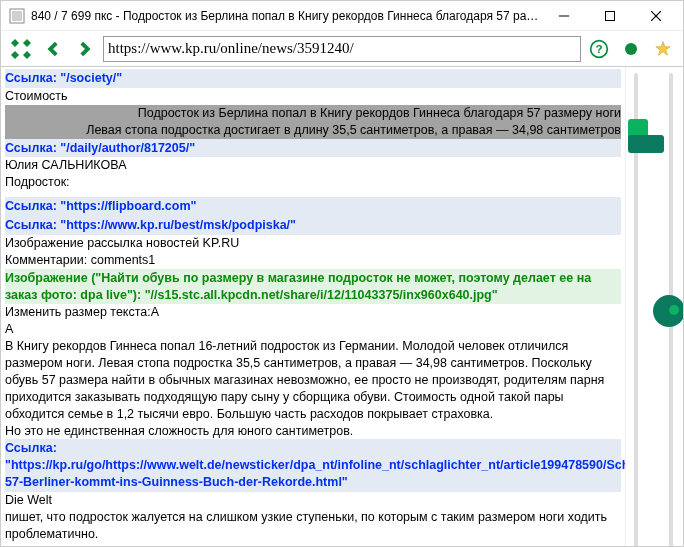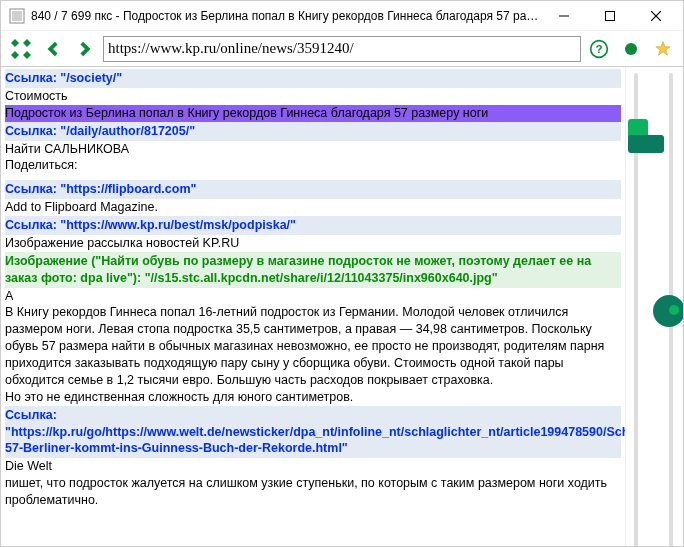--- a/index.html
+++ b/index.html
@@ -16,21 +16,21 @@
 .body-area { flex: 1; display: flex; overflow: hidden; }
 .content { flex: 1; overflow-y: auto; padding: 2px 4px; font-size: 12.5px; line-height: 1.35; color: #000; }
 .right-rail { width: 58px; position: relative; background: #fff; border-left: 1px solid #eee; }
 .vtrack1 { position: absolute; left: 8px; top: 6px; width: 4px; height: 490px; background: #ddd; border-radius: 2px; }
 .vthumb1 { position: absolute; left: 2px; width: 20px; height: 24px; background: #0bb35f; border-radius: 3px; top: 52px; }
 .vthumb1b { position: absolute; left: 2px; width: 36px; height: 18px; background: #0b7a5f; border-radius: 3px; top: 68px; }
 .vtrack2 { position: absolute; right: 10px; top: 6px; width: 4px; height: 490px; background: #ddd; border-radius: 2px; }
 .vcircle { position: absolute; right: -2px; width: 32px; height: 32px; background: #0b7a5f; border-radius: 50%; top: 228px; }
 .vcircle-dot { position: absolute; width: 10px; height: 10px; background: #0bb35f; border-radius: 50%; top: 10px; left: 16px; }
 .link-line { color: #0030ee; font-weight: bold; background: #e3eaf3; padding: 1px 0; }
-.hl { background: #8b5cf6; }
+.hl { background: #a3a3a3; text-align: right; }
 .img-line { color: #0a8a0a; font-weight: bold; background: #e3f3e3; padding: 1px 0; }
 .plain { color: #000; }
 svg { display: block; }
 .content::-webkit-scrollbar { width:16px; }
 .content::-webkit-scrollbar-thumb { background:#c2c2c2; }
 .content::-webkit-scrollbar-track { background:#f0f0f0; }
 </style>
 </head>
 <body>
 
@@ -97,29 +97,31 @@
           <path d="M12 2l2.5 7h7l-5.7 4.3 2.2 7-6-4.5-6 4.5 2.2-7L2.5 9h7z" fill="#f7c948" stroke="#c99a00" stroke-width="0.7"></path>
         </svg>
     </div>
   </div>
 
   <div class="body-area">
     <div class="content">
       <div class="link-line">Ссылка: "/society/"</div>
       <div class="plain">Стоимость</div>
       <div class="plain hl">Подросток из Берлина попал в Книгу рекордов Гиннеса благодаря 57 размеру ноги</div>
+      <div class="plain hl">Левая стопа подростка достигает в длину 35,5 сантиметров, а правая — 34,98 сантиметров</div>
       <div class="link-line">Ссылка: "/daily/author/817205/"</div>
-      <div class="plain">Найти САЛЬНИКОВА</div>
-      <div class="plain">Поделиться:</div>
+      <div class="plain">Юлия САЛЬНИКОВА</div>
+      <div class="plain">Подросток:</div>
       <div style="height:6px"></div>
       <div class="link-line">Ссылка: "https://flipboard.com"</div>
-      <div class="plain">Add to Flipboard Magazine.</div>
       <div class="link-line">Ссылка: "https://www.kp.ru/best/msk/podpiska/"</div>
       <div class="plain">Изображение рассылка новостей KP.RU</div>
+      <div class="plain">Комментарии: comments1</div>
       <div class="img-line">Изображение ("Найти обувь по размеру в магазине подросток не может, поэтому делает ее на заказ фото: dpa live"): "//s15.stc.all.kpcdn.net/share/i/12/11043375/inx960x640.jpg"</div>
+      <div class="plain"><span>Изменить размер текста:</span><span>A</span></div>
       <div class="plain">A</div>
       <div class="plain">В Книгу рекордов Гиннеса попал 16-летний подросток из Германии. Молодой человек отличился размером ноги. Левая стопа подростка 35,5 сантиметров, а правая — 34,98 сантиметров. Поскольку обувь 57 размера найти в обычных магазинах невозможно, ее просто не производят, родителям парня приходится заказывать подходящую пару сыну у сборщика обуви. Стоимость одной такой пары обходится семье в 1,2 тысячи евро. Большую часть расходов покрывает страховка.</div>
       <div class="plain">Но это не единственная сложность для юного сантиметров.</div>
       <div class="link-line">Ссылка: "https://kp.ru/go/https://www.welt.de/newsticker/dpa_nt/infoline_nt/schlaglichter_nt/article199478590/Schuhgroesse-57-Berliner-kommt-ins-Guinness-Buch-der-Rekorde.html"</div>
       <div class="plain">Die Welt</div>
       <div class="plain">пишет, что подросток жалуется на слишком узкие ступеньки, по которым с таким размером ноги ходить проблематично.</div>
     </div>
 
     <div class="right-rail">
       <div class="vtrack1"></div>

